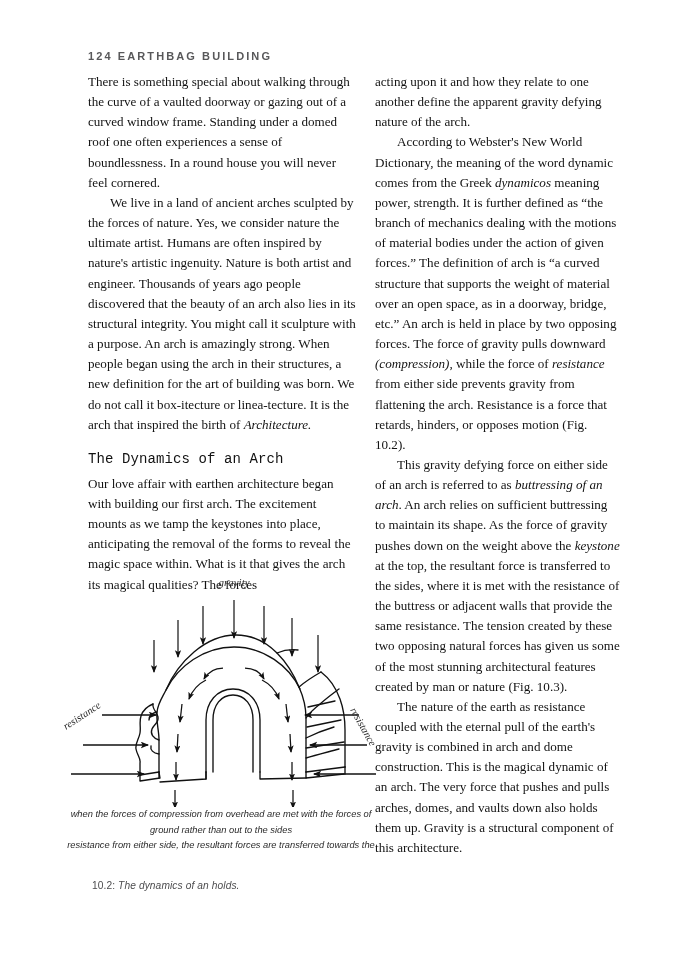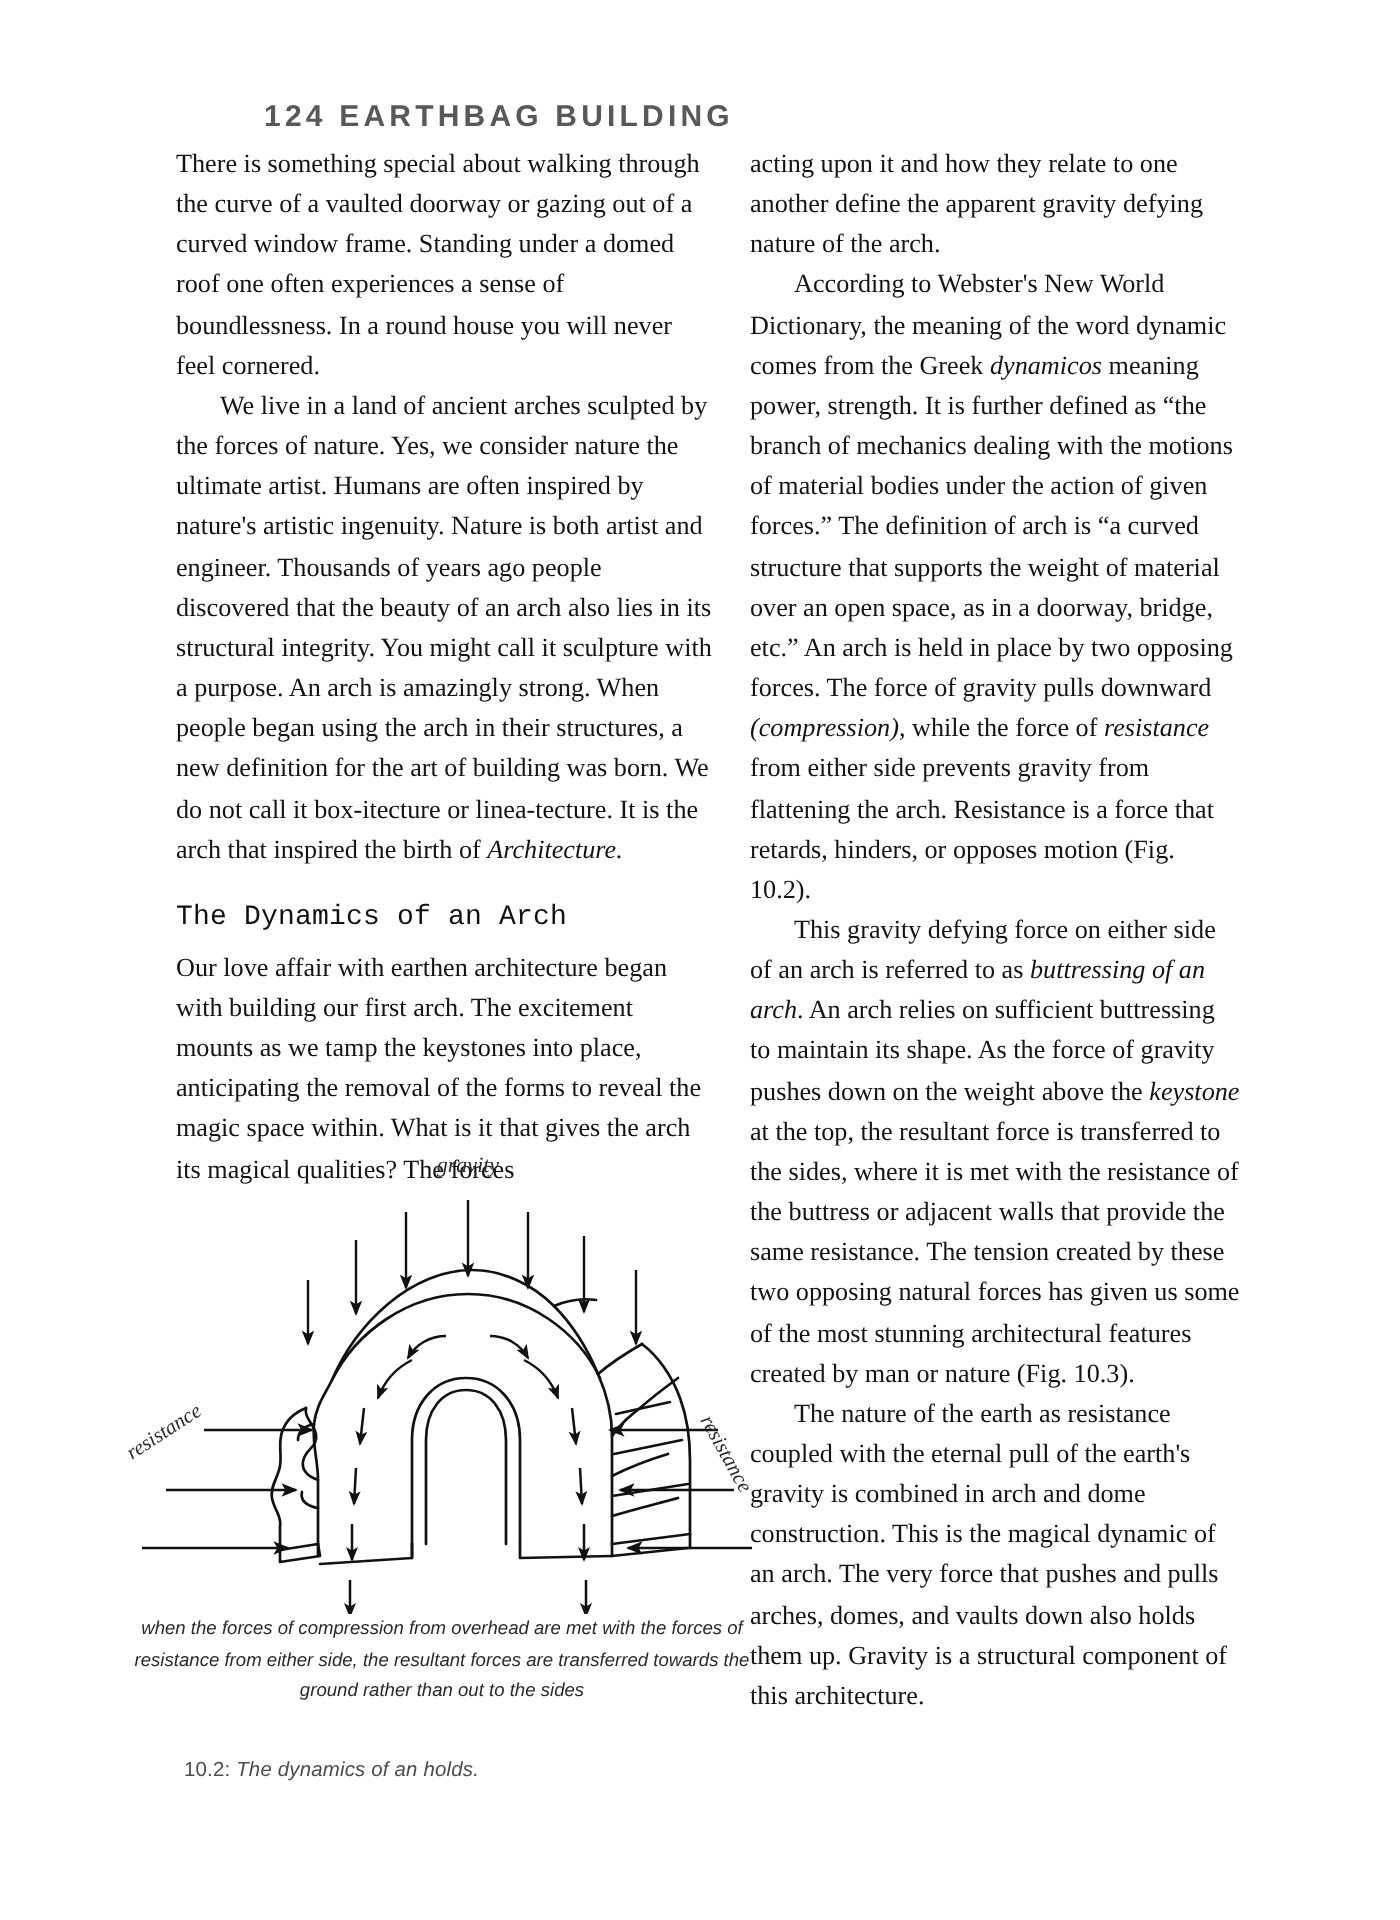--- a/index.html
+++ b/index.html
@@ -20,27 +20,26 @@
     inset: 0;
     width: 700px;
     height: 960px;
   }
   
   .running-head {
     position: absolute;
     left: 88px;
     top: 50px;
     font-family: "Liberation Sans", sans-serif;
-    font-size: 15px;
+    font-size: 11px;
     letter-spacing: 2.1px;
     color: #58585a;
     text-transform: uppercase;
     font-weight: 600;
     white-space: nowrap;
-    margin-left: 44px;
   }
   
   .col {
     position: absolute;
     top: 72px;
     width: 268px;
   }
   .col-left  { left: 88px; }
   .col-right { left: 375px; width: 245px; }
 
@@ -250,22 +249,22 @@
 
       <text x="178" y="24" text-anchor="middle" font-family="Liberation Serif, serif" font-style="italic" font-size="11" fill="#2a2a2a">gravity</text>
 
       <text x="10" y="168" transform="rotate(-33 10 168)" font-family="Liberation Serif, serif" font-style="italic" font-size="10.5" fill="#2a2a2a">resistance</text>
 
       <text x="294" y="148" transform="rotate(61 294 148)" font-family="Liberation Serif, serif" font-style="italic" font-size="10.5" fill="#2a2a2a">resistance</text>
     </svg>
 
     <div class="fig-hand-caption">
       <div>when the forces of compression from overhead are met with the forces of</div>
+      <div>ground rather than out to the sides</div>
       <div>resistance from either side, the resultant forces are transferred towards the</div>
-      <div>ground rather than out to the sides</div>
     </div>
 
     <div class="fig-number-caption">
       <span>10.2:</span><span> </span><span class="t">The dynamics of an holds.</span>
     </div>
   </div>
 
 </div>
 
 </body></html>

